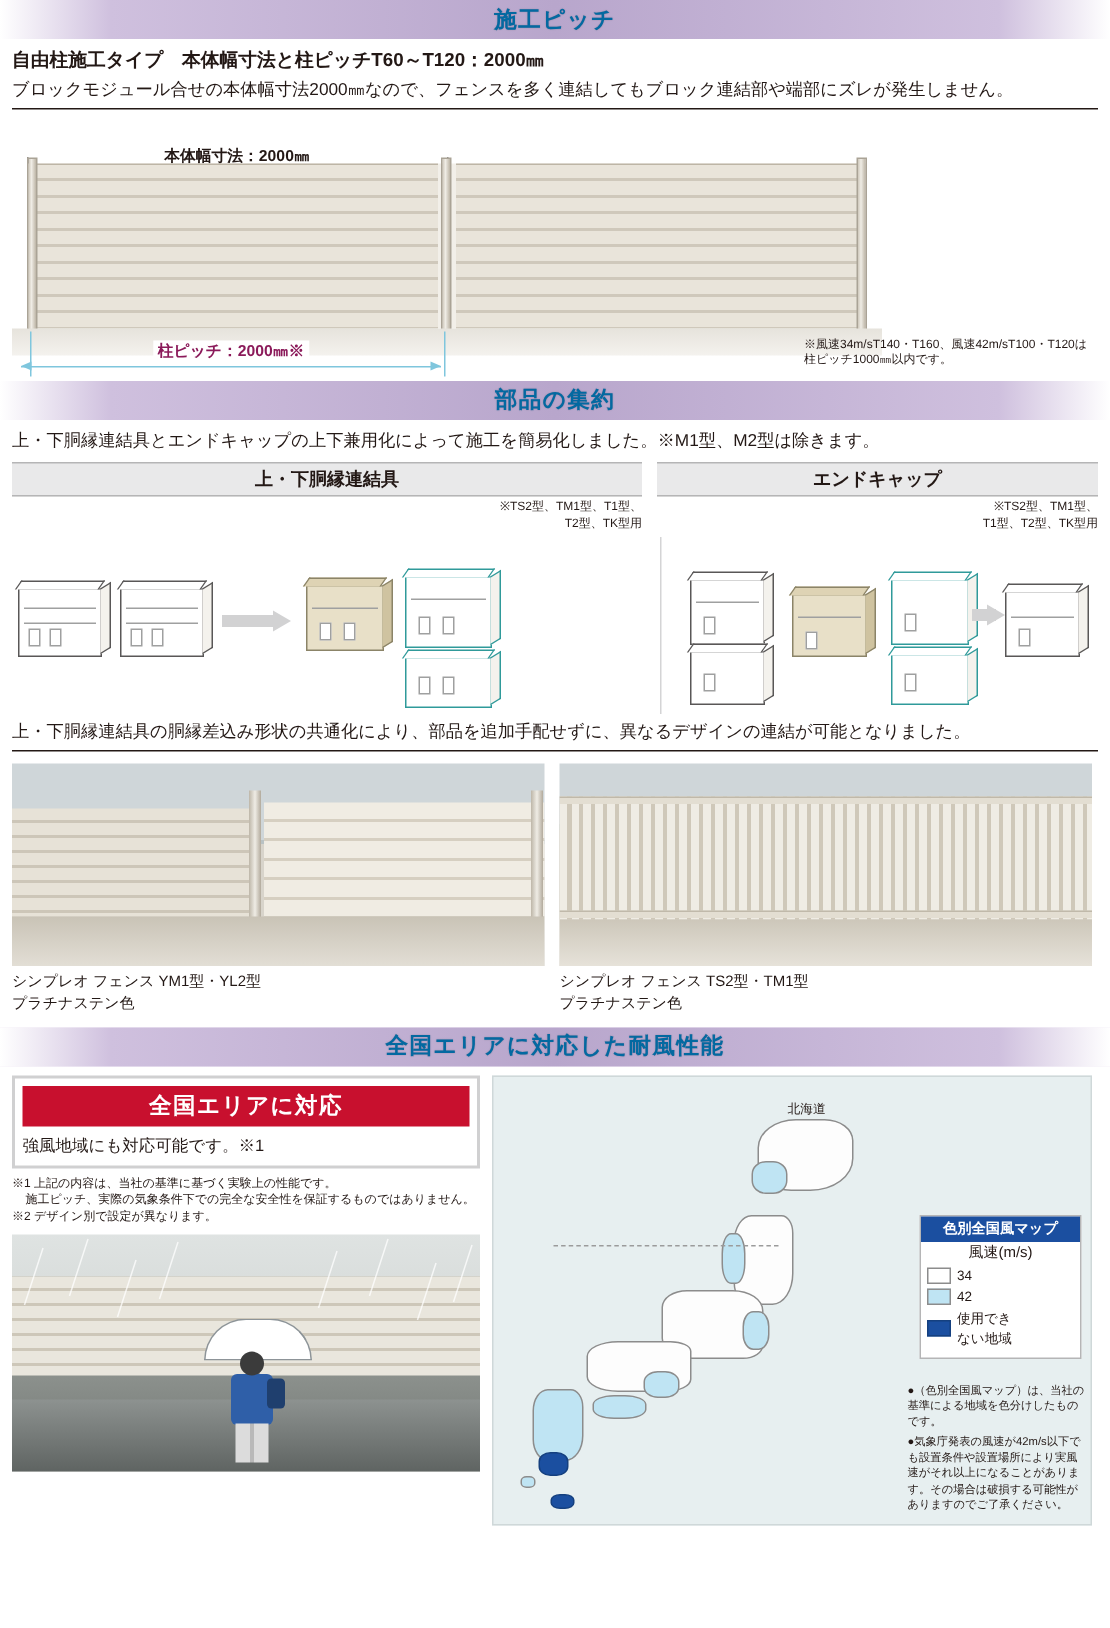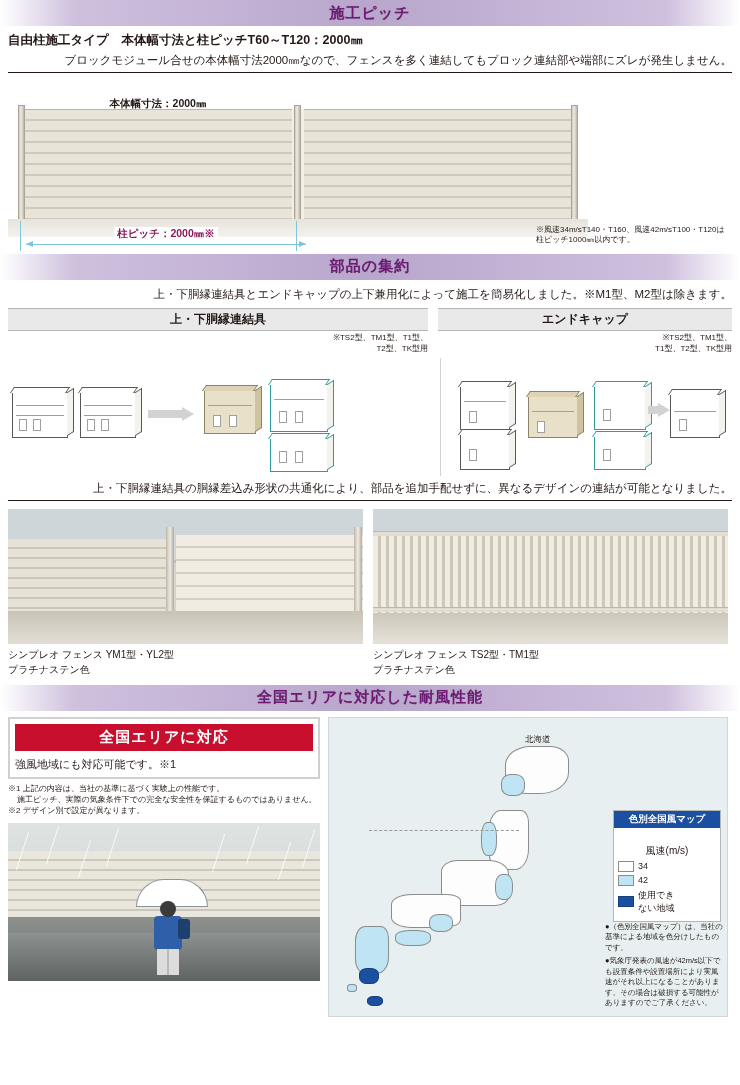--- a/index.html
+++ b/index.html
@@ -22,31 +22,31 @@
     margin:0 0 0 0;
     background:#efe7f3;
     display:flex; align-items:center; justify-content:center;
   }
   .banner .bar {
     position:absolute; left:0; top:0; height:100%; width:100%;
     background:linear-gradient(to right,#ffffff 0%,#cfc0de 10%,#b8a6cc 50%,#cfc0de 90%,#ffffff 100%);
   }
   .banner .btxt {
     position:relative;
-    color:#701a75;
+    color:#0369a1;
     font-weight:bold;
     font-size:15px;
     letter-spacing:1px;
     text-shadow:0 0 1px rgba(0,0,0,.25);
   }
 
   .pad { padding:0 8px; }
 
   .hl { color:#231815; font-weight:bold; font-size:12.5px; margin:6px 0 3px 0; }
-  .body-txt { font-size:11.5px; line-height:1.45;text-align:right; }
+  .body-txt { font-size:11.5px; line-height:1.45; }
   .tiny { font-size:8px; line-height:1.35; }
 
   hr.rule { border:none; border-top:1px solid #231815; margin:3px 0 0 0; }
 
   
   .fence-wrap { position:relative; height:175px; margin-top:6px; }
   .dim-top {
     position:absolute; left:10px; top:20px; width:280px; height:22px;
   }
   .dim-label {
@@ -76,21 +76,21 @@
   }
   .post {
     position:absolute; top:-4px; width:7px; height:128px;
     background:linear-gradient(to right,#cfc8bb,#efece5 40%,#bdb5a6);
     border:1px solid #aaa396;
   }
   .ground {
     position:absolute; left:0; width:580px; top:140px; height:18px;
     background:linear-gradient(to bottom,#e6e3dc,#f4f2ee);
   }
-  .dim-bottom { position:absolute; left:18px; top:150px; width:280px; height:22px; }
+  .dim-bottom { position:absolute; left:6px; top:150px; width:280px; height:22px; }
   .dim-bottom .dim-label { color:#8b1a5a; }
   .dim-bottom .arrowline { background:#7fc6dd; }
   .dim-bottom .arrowline:before { border-right-color:#7fc6dd; }
   .dim-bottom .arrowline:after { border-left-color:#7fc6dd; }
   .note-right {
     position:absolute; right:6px; top:146px; width:190px;
     font-size:8px; line-height:1.35; color:#231815;
   }
   .tick { position:absolute; width:1px; background:#7fc6dd; }
   .tickdark { position:absolute; width:1px; background:#231815; }
@@ -242,21 +242,21 @@
   .mapbox .isl { position:absolute; background:#fdfdfd; border:1px solid #8c8c8c; }
   .mapbox .isl.blue { background:#bfe4f3; }
   .mapbox .isl.dblue { background:#1b4fa0; border-color:#15407f; }
   .maplabel { position:absolute; font-size:8.5px; color:#231815; }
   .legend {
     position:absolute; right:6px; top:92px; width:108px;
     background:#fff; border:1px solid #b5b5b6; padding:3px 4px;
   }
   .legend .lg-hd {
     background:#1b4fa0; color:#fff; font-size:9.5px; font-weight:bold;
-    text-align:center; margin:-3px -4px 16px -4px; padding:2px 0;
+    text-align:center; margin:-3px -4px 0 -4px; padding:2px 0;
   }
   .legend .lg-sub { font-size:10px; margin-bottom:3px;text-align:center; }
   .legend .lg-row { display:flex; align-items:center; gap:4px; margin-bottom:3px; font-size:9px; }
   .sw { width:16px; height:11px; border:1px solid #8c8c8c; display:inline-block; }
   .sw.w34 { background:#ffffff; }
   .sw.w42 { background:#bfe4f3; }
   .sw.wno { background:#1b4fa0; border-color:#15407f; }
   .map-notes {
     position:absolute; right:4px; bottom:4px; width:118px;
     font-size:7.5px; line-height:1.4;

